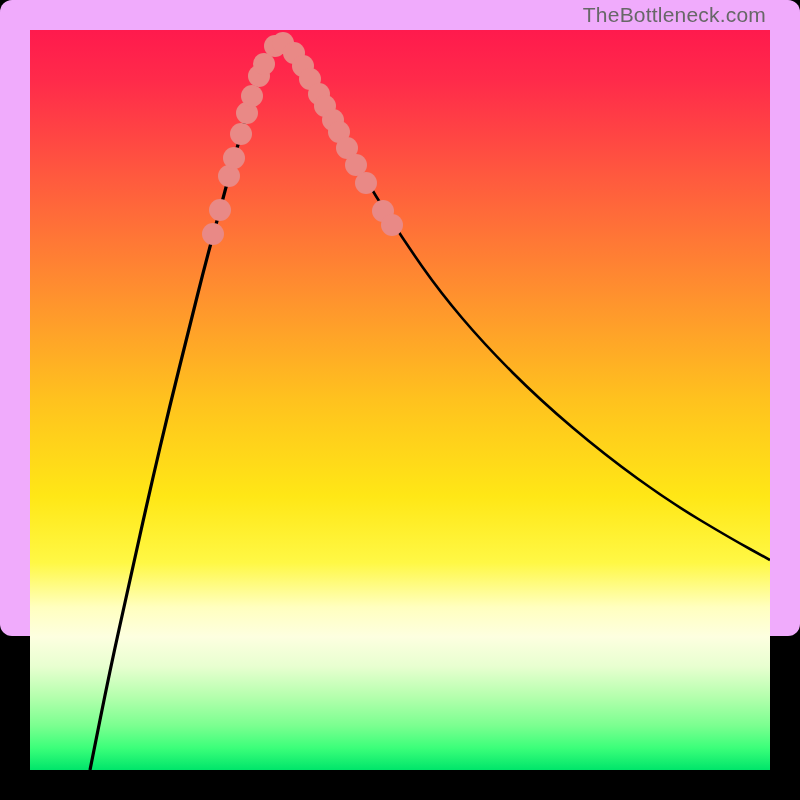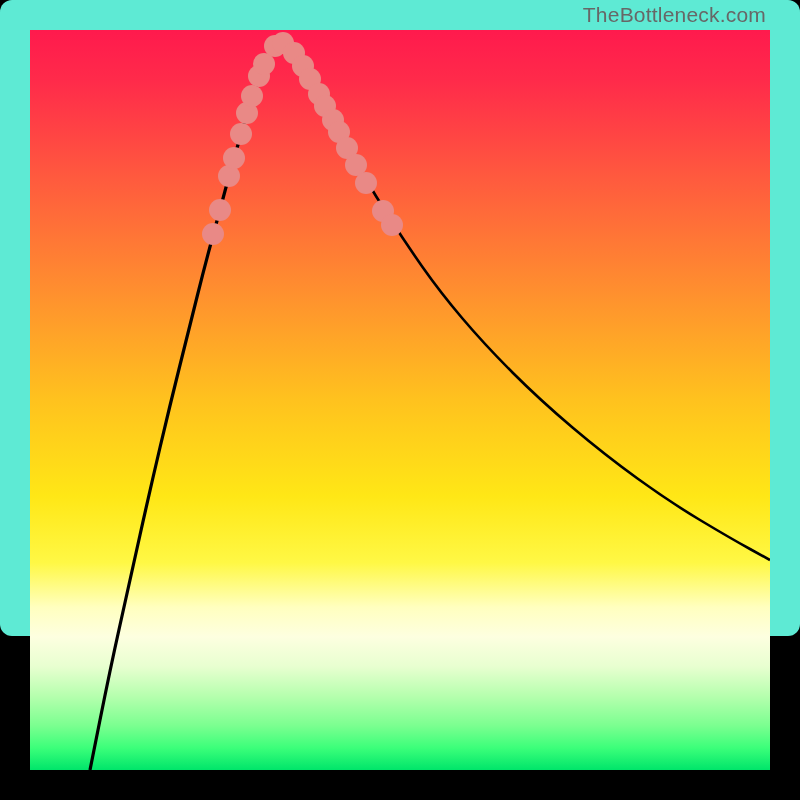--- a/index.html
+++ b/index.html
@@ -1,21 +1,21 @@
 <!DOCTYPE html>
 <html><head>
 <meta charset="utf-8">
 <style>
   * { margin: 0; padding: 0; box-sizing: border-box; }
   html, body { width: 800px; height: 800px; overflow: hidden; background: #000; }
   .frame {
     position: absolute;
     top: 0; left: 0;
     width: 800px; height: 636px;
-    background: #5eead4;
+    background: #f0abfc;
     border-radius: 12px;
   }
   .plot {
     position: absolute;
     top: 30px; left: 30px;
     width: 740px; height: 740px;
     overflow: hidden;
   }
   .gradient {
     position: absolute;

